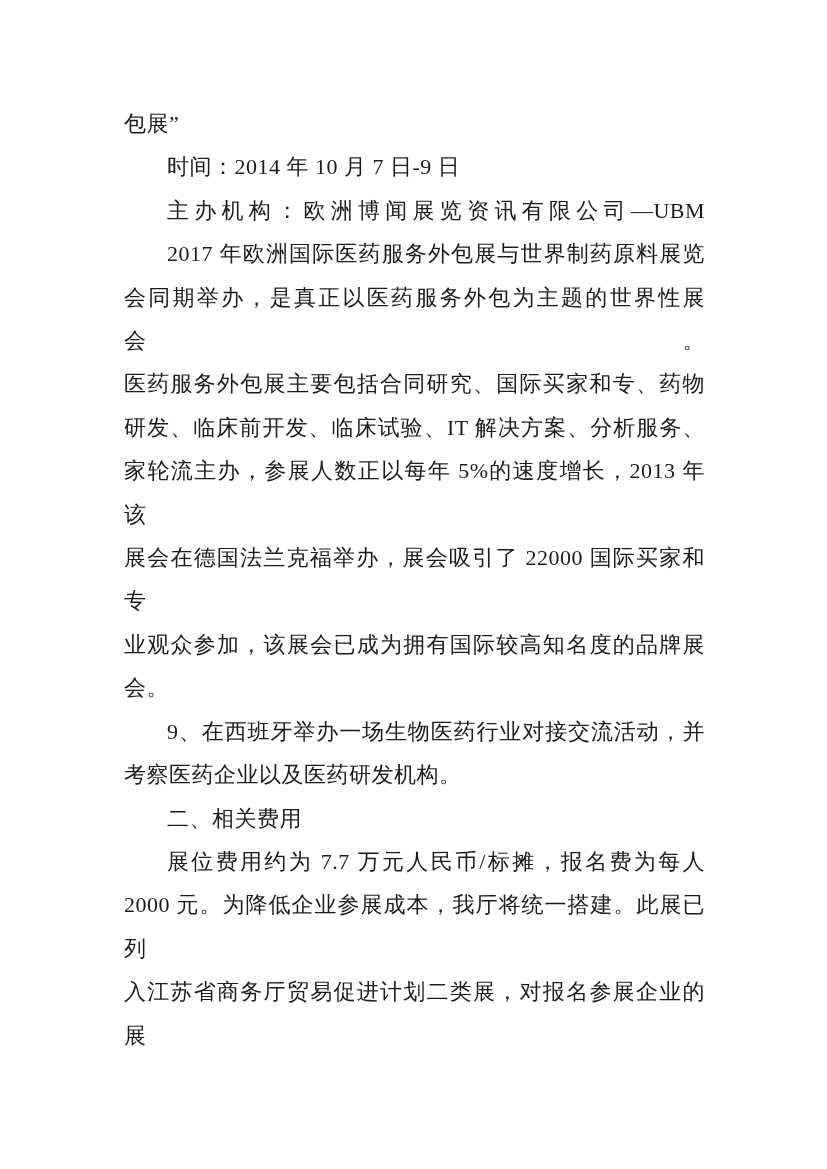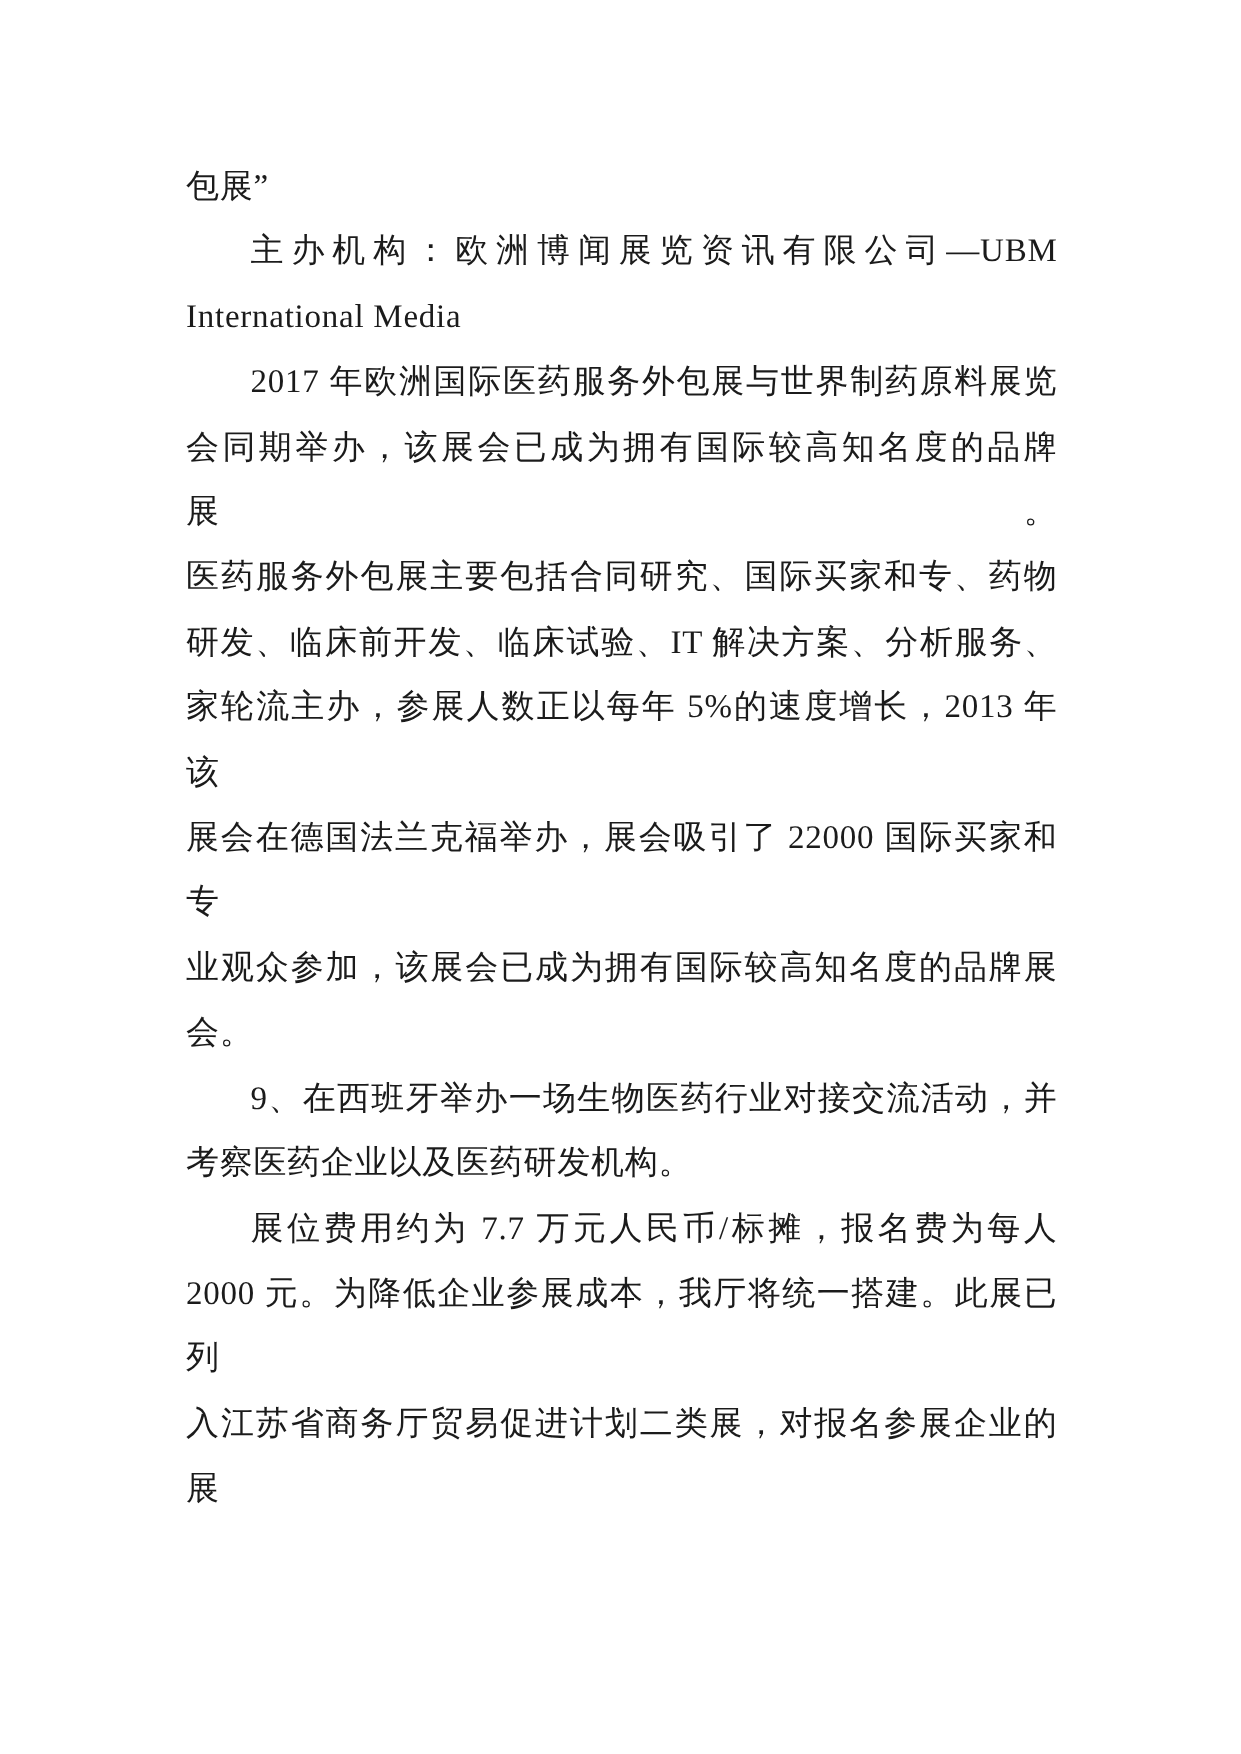--- a/index.html
+++ b/index.html
@@ -35,29 +35,30 @@
     text-align-last: justify;
     text-justify: inter-character;
   }
 </style>
 </head>
 <body>
 
 <div class="page">
   <div class="text-block" id="text-block">
       <div class="line">包展”</div>
+      <div class="line indent">时间：2014 年 10 月 7 日-9 日</div>
       <div class="line indent justify">主办机构：欧洲博闻展览资讯有限公司—UBM</div>
-      <div class="line">International Media</div>
       <div class="line indent justify">2017 年欧洲国际医药服务外包展与世界制药原料展览</div>
-      <div class="line justify">会同期举办，该展会已成为拥有国际较高知名度的品牌展。</div>
+      <div class="line justify">会同期举办，是真正以医药服务外包为主题的世界性展会。</div>
       <div class="line justify">医药服务外包展主要包括合同研究、国际买家和专、药物</div>
       <div class="line justify">研发、临床前开发、临床试验、IT 解决方案、分析服务、</div>
       <div class="line justify">家轮流主办，参展人数正以每年 5%的速度增长，2013 年该</div>
       <div class="line justify">展会在德国法兰克福举办，展会吸引了 22000 国际买家和专</div>
       <div class="line justify">业观众参加，该展会已成为拥有国际较高知名度的品牌展</div>
       <div class="line">会。</div>
       <div class="line indent justify">9、在西班牙举办一场生物医药行业对接交流活动，并</div>
       <div class="line">考察医药企业以及医药研发机构。</div>
+      <div class="line indent">二、相关费用</div>
       <div class="line indent justify">展位费用约为 7.7 万元人民币/标摊，报名费为每人</div>
       <div class="line justify">2000 元。为降低企业参展成本，我厅将统一搭建。此展已列</div>
       <div class="line justify">入江苏省商务厅贸易促进计划二类展，对报名参展企业的展</div>
     </div>
 </div>
 
 </body></html>

